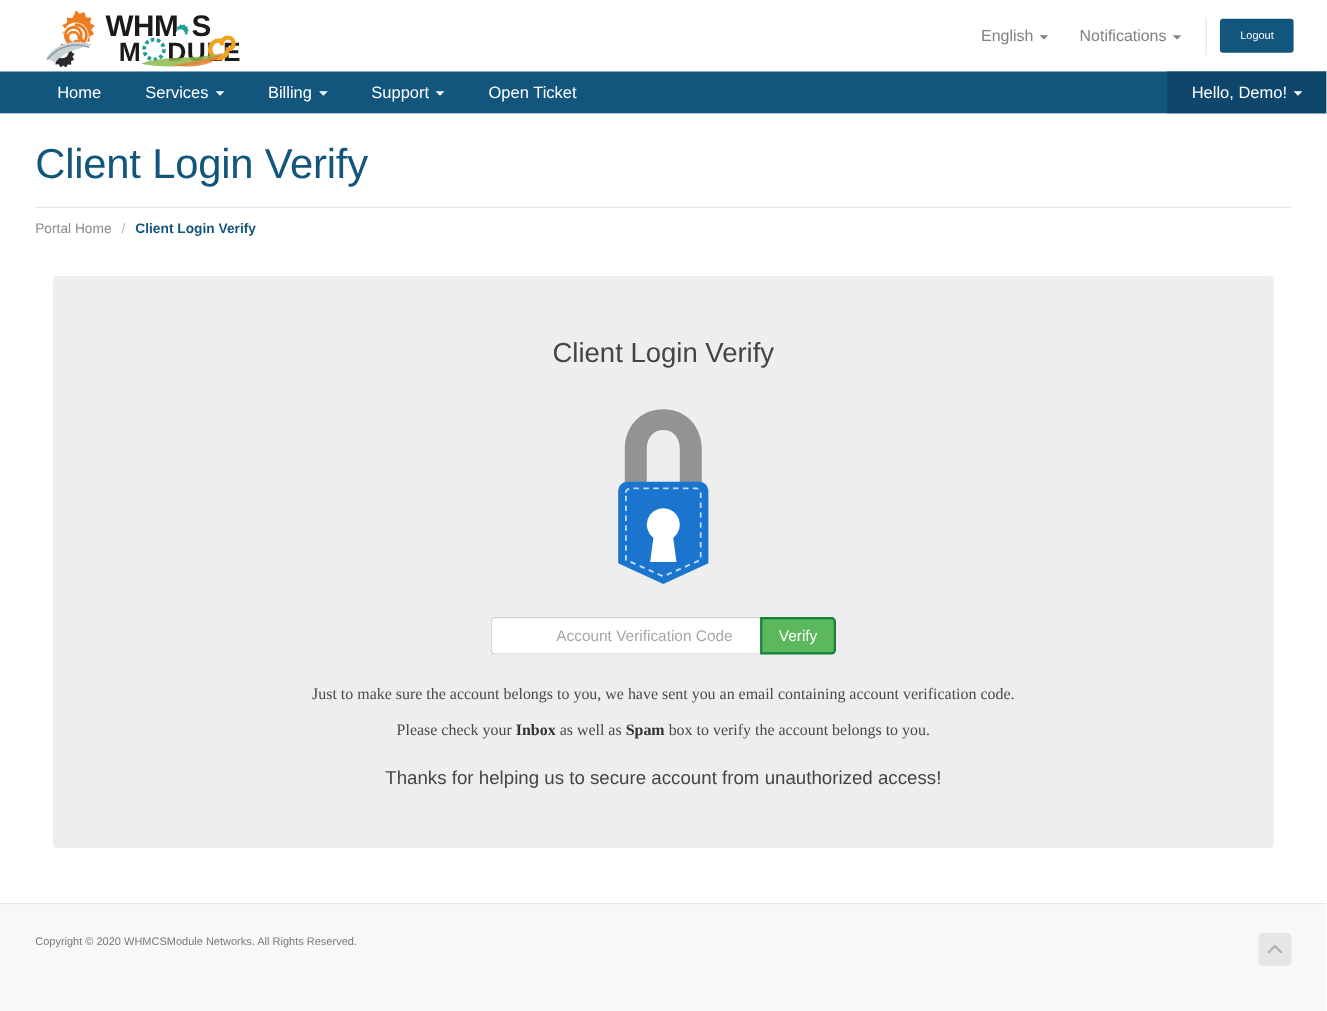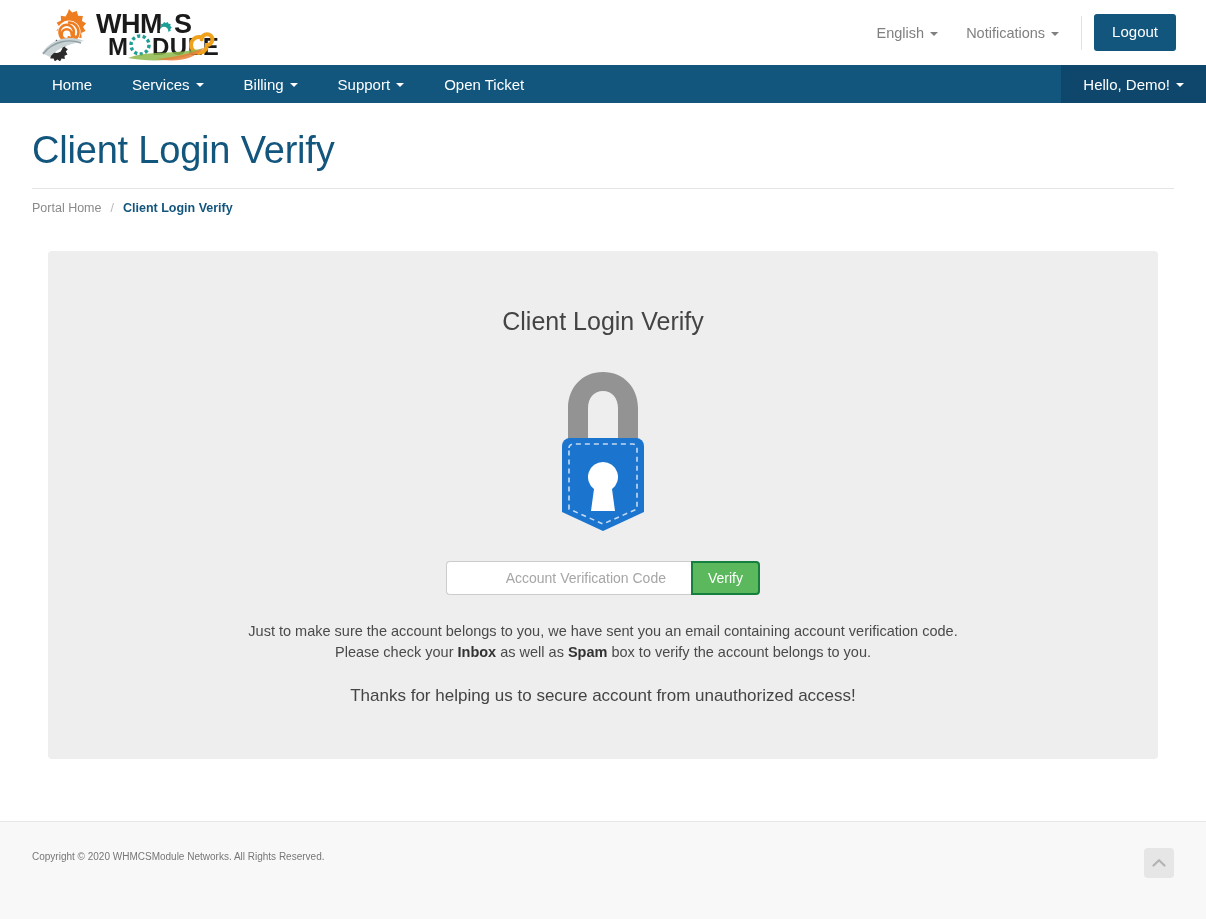--- a/index.html
+++ b/index.html
@@ -53,21 +53,21 @@
   }
   .hdr-sep {
     width: 1px;
     height: 34px;
     background: #e2e2e2;
     margin: 0 12px 0 8px;
   }
   .logout-btn {
     background: #12557d;
     color: #fff;
-    font-size: 15px;
+    font-size: 10px;
     border: none;
     border-radius: 3px;
     padding: 10px 18px;
     cursor: pointer;
     font-family: "Liberation Sans", sans-serif;
     line-height: 1.1;
   }
 
   
   .navbar {
@@ -180,22 +180,23 @@
     color: #fff;
     font-size: 14px;
     padding: 0 15px;
     cursor: pointer;
     font-family: "Liberation Sans", sans-serif;
   }
 
   .desc-line {
     font-size: 14.5px;
     color: #4a4a4a;
-    margin: 0;
+    margin: 12px;
     line-height: 21px;
+    font-family: Liberation Serif, serif;
   }
   .desc-strong { font-weight: bold; color: #333; }
   .thanks {
     font-size: 17px;
     color: #444;
     margin: 22px 0 0 0;
     line-height: 22px;
   }
 
   

